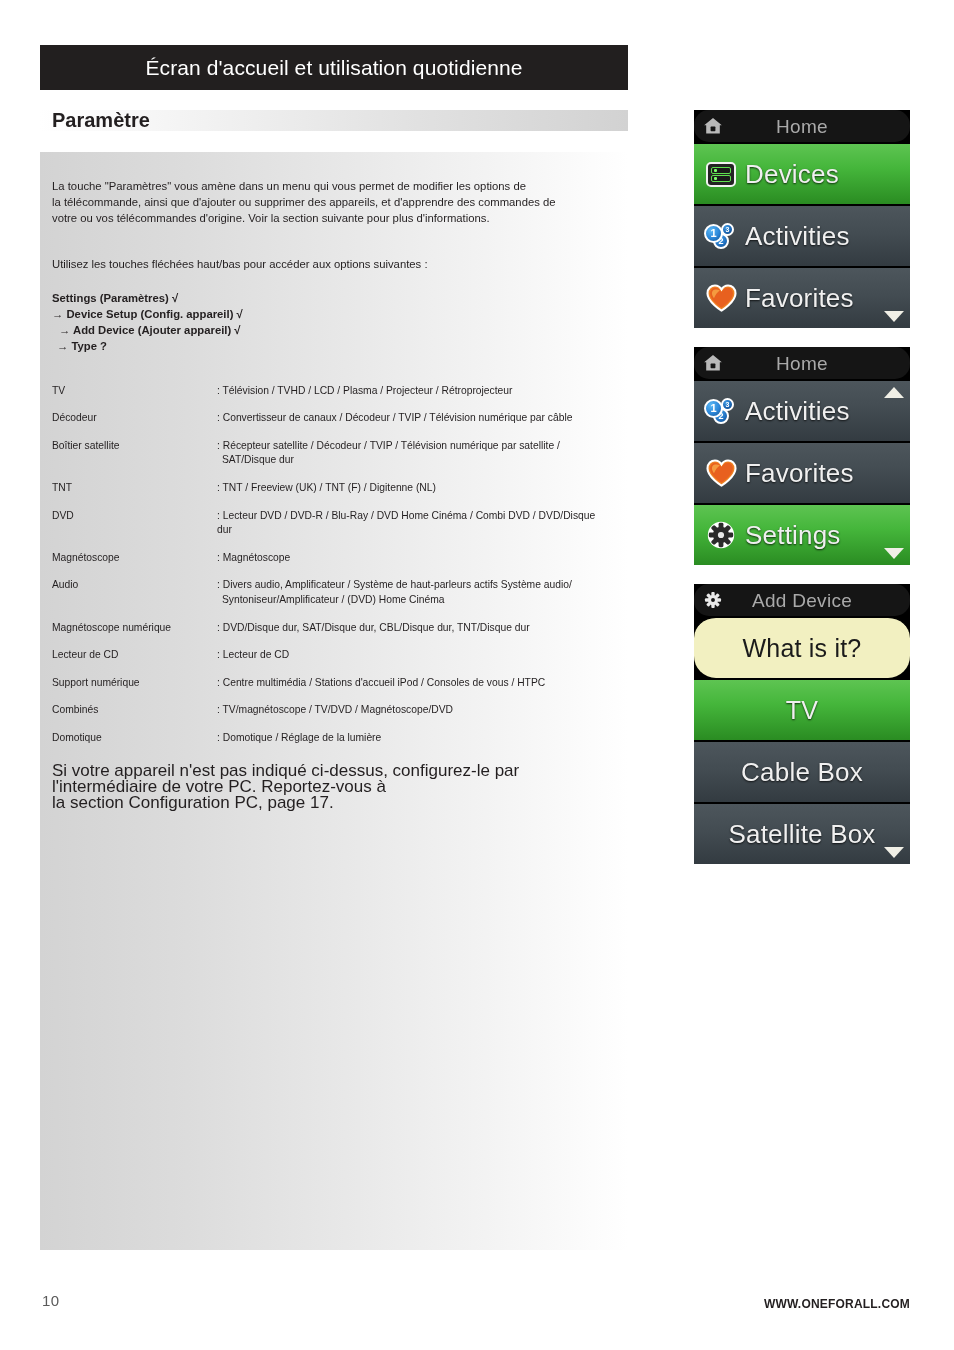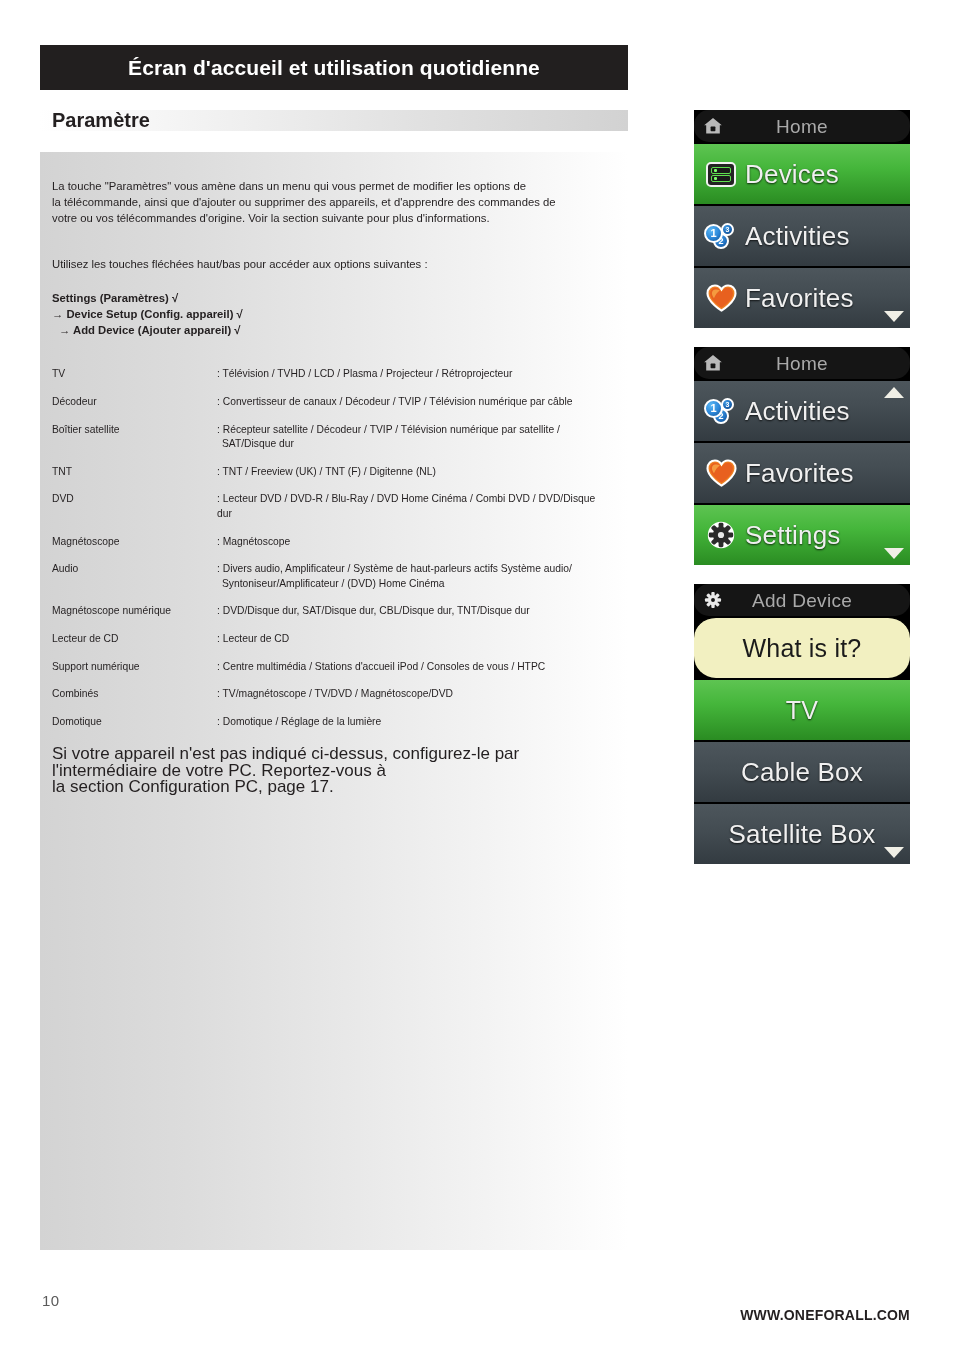--- a/index.html
+++ b/index.html
@@ -25,21 +25,21 @@
     width: 588px;
     height: 45px;
     background: #221f1f;
     display: flex;
     align-items: center;
     justify-content: center;
   }
   .title-bar .title-text {
     color: #ffffff;
     font-size: 21px;
-    font-weight: bold;
+    font-weight: normal;
     letter-spacing: 0.1px;
     text-align: right;
     line-height: 1;
   }
 
   
   .section-heading-band {
     position: absolute;
     left: 40px;
     top: 110px;
@@ -302,25 +302,24 @@
     left: 42px;
     top: 1292px;
     font-size: 15px;
     color: #5a5a5a;
     letter-spacing: 0.5px;
   }
   .footer-url {
     position: absolute;
     right: 44px;
     top: 1297px;
-    font-size: 14px;
+    font-size: 12px;
     font-weight: bold;
     color: #231f20;
     letter-spacing: 0.2px;
-    margin-top: 10px;
   }
 </style>
 </head>
 <body>
 
 <div class="title-bar">
   <div class="title-text">Écran d'accueil et utilisation quotidienne</div>
 </div>
 
 <div class="section-heading-band">
@@ -337,20 +336,21 @@
     </p>
 
     <div class="para-gap"></div>
 
     <p class="para">Utilisez les touches fléchées haut/bas pour accéder aux options suivantes :</p>
 
     <div class="steps">
       <div class="step-l1">Settings (Paramètres) √</div>
       <div class="step-l2">→ Device Setup (Config. appareil) √</div>
       <div class="step-l3">→ Add Device (Ajouter appareil) √</div>
+      <div class="step-l4">→ Type ?</div>
     </div>
 
     <table class="device-table">
       <tbody>
         <tr>
           <td class="col-name">TV</td>
           <td class="col-desc">
             <span>: Télévision / TVHD / LCD / Plasma / Projecteur / Rétroprojecteur</span>
           </td>
         </tr>

